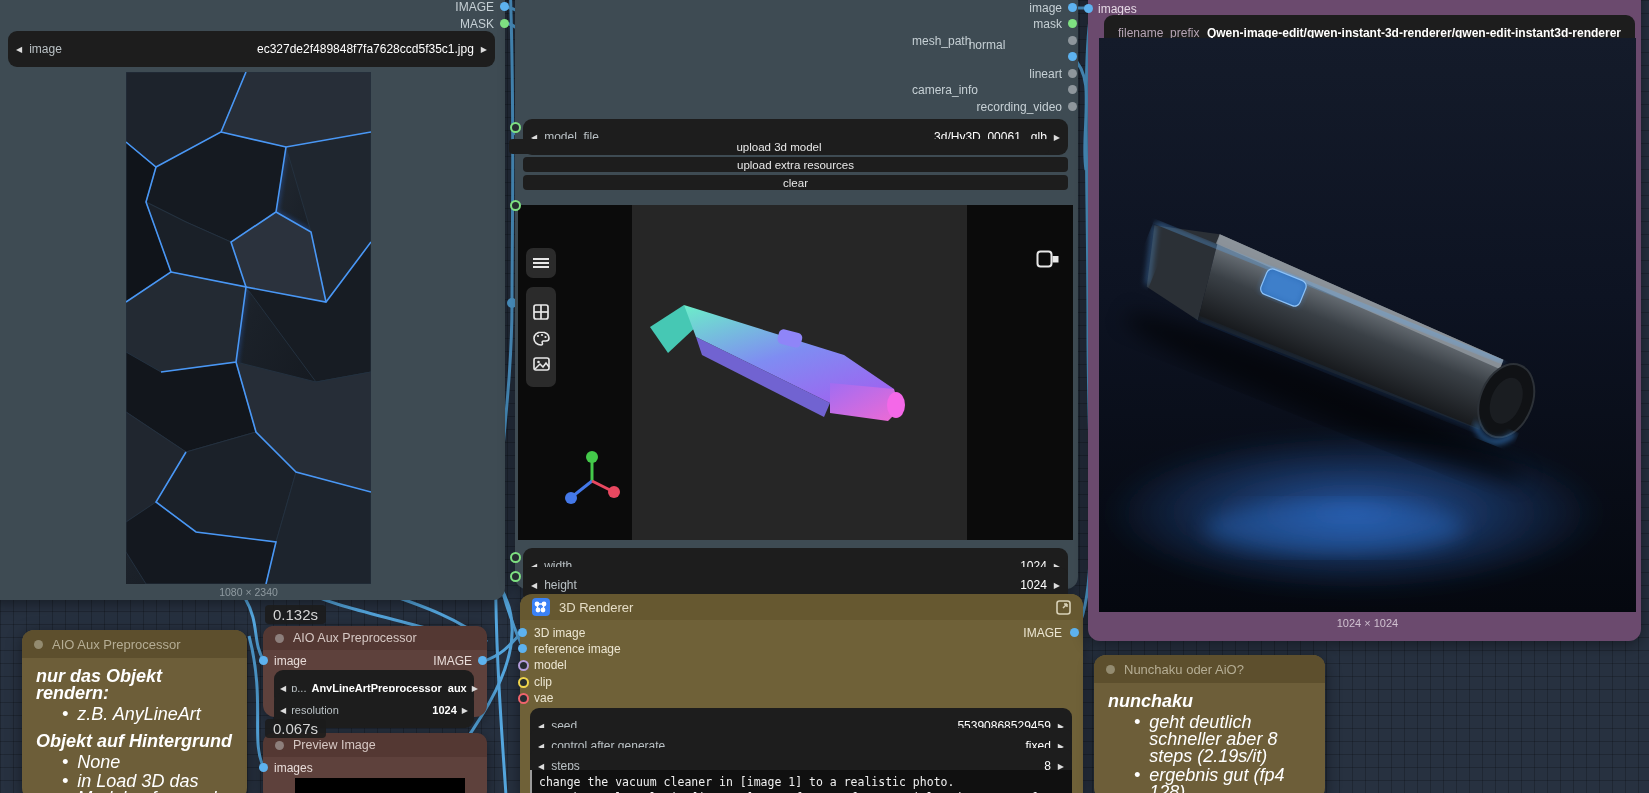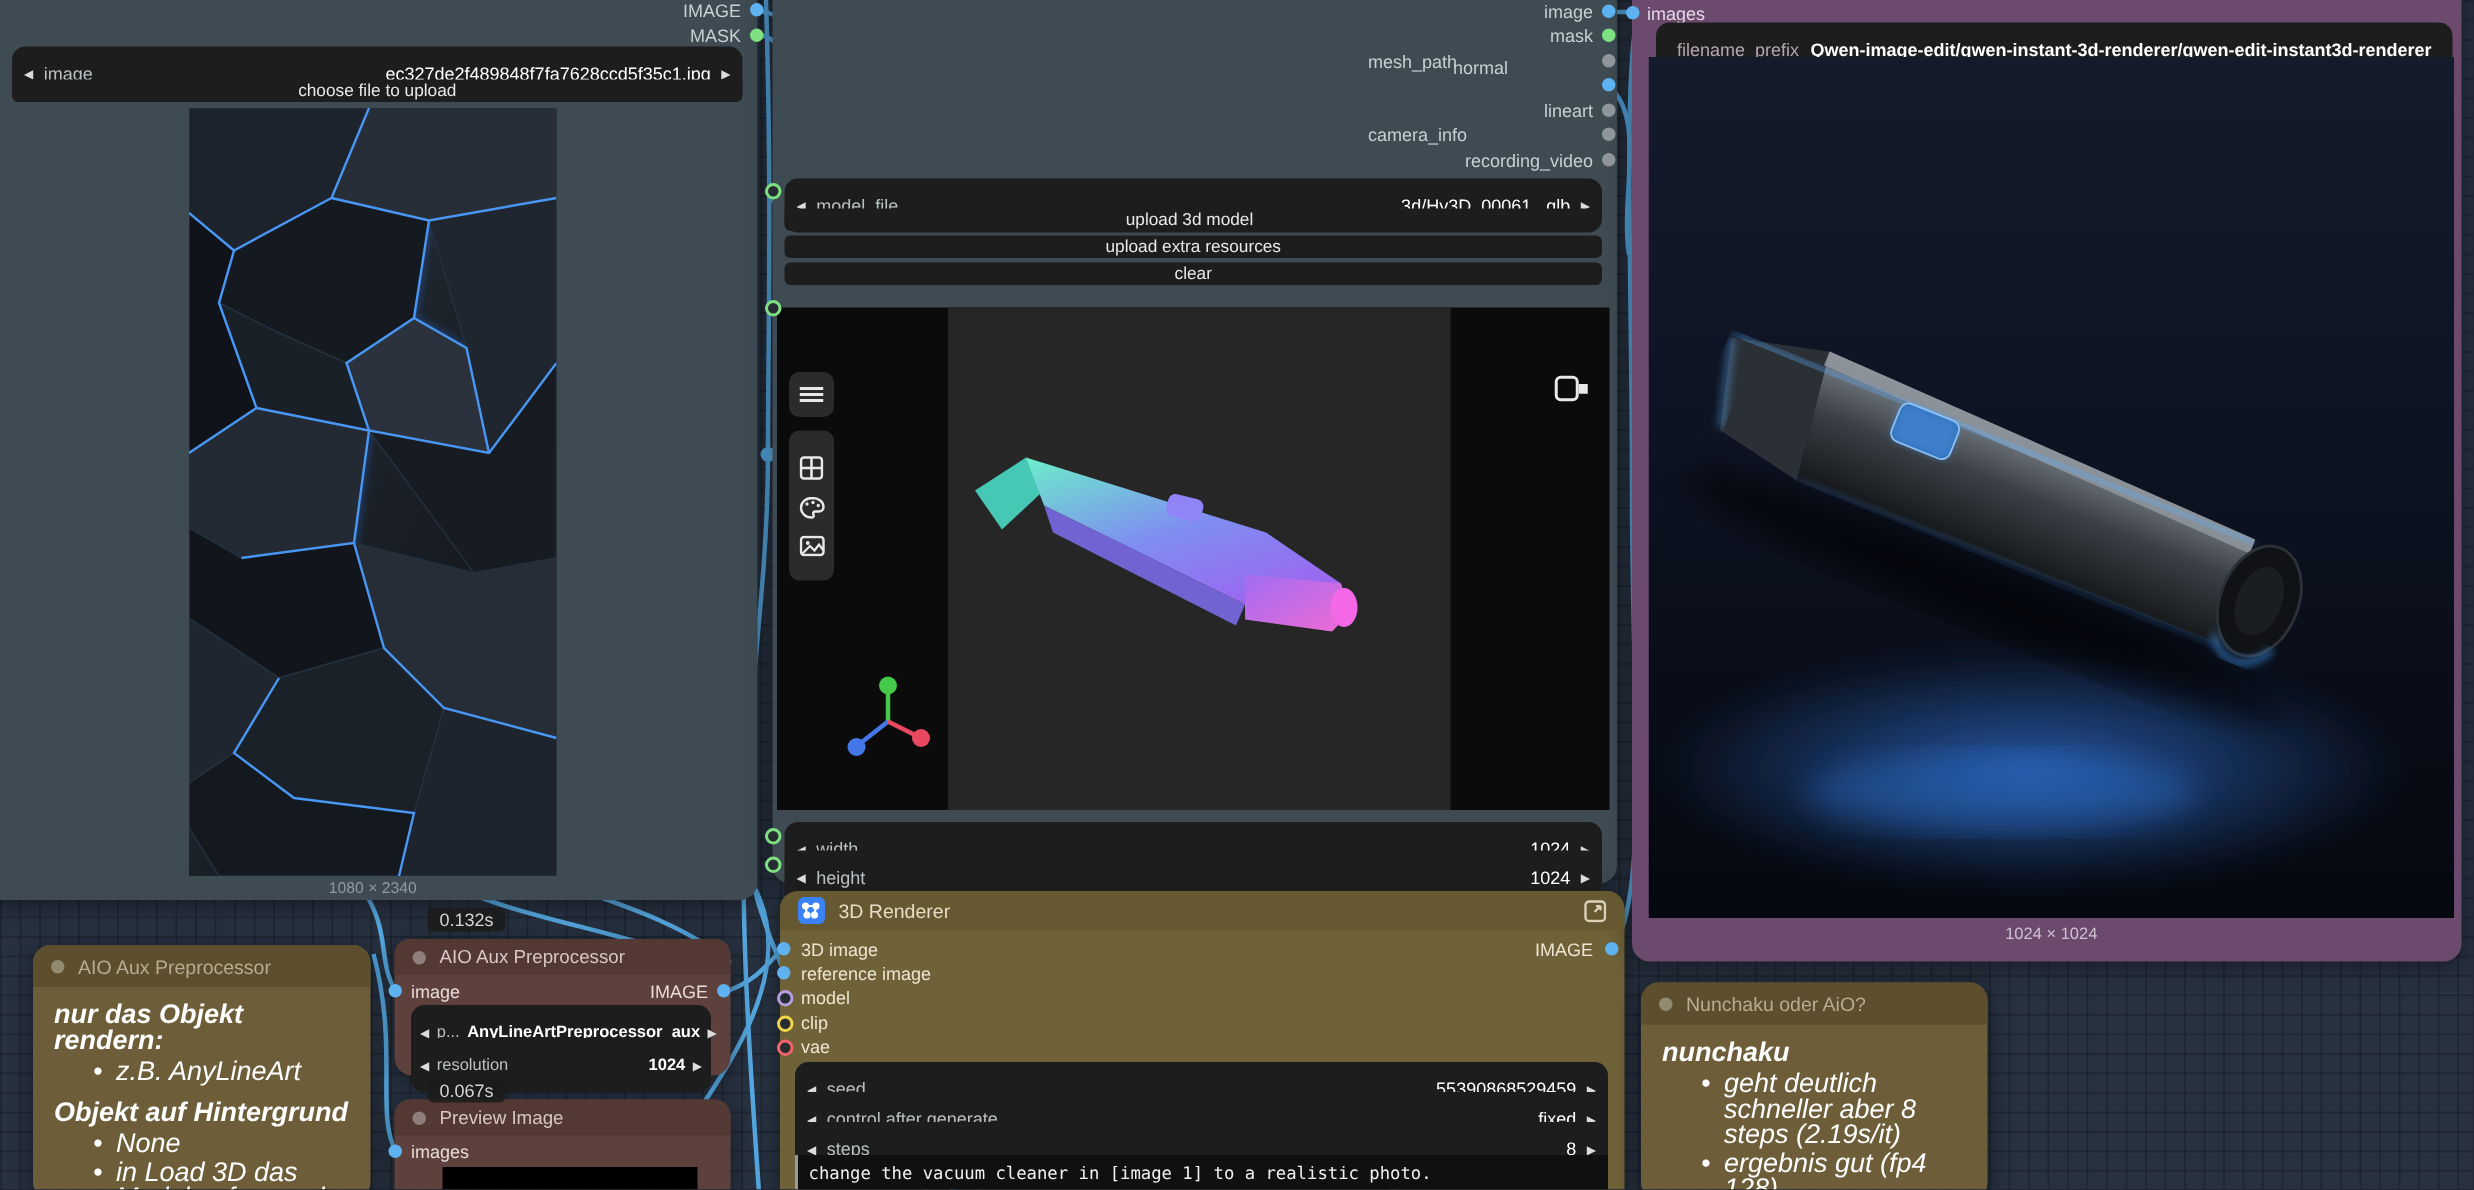--- a/index.html
+++ b/index.html
@@ -22,21 +22,21 @@
   .pill{position:absolute;z-index:4;height:36px;background:#1d1d1d;border-radius:9px;
     display:flex;align-items:center;gap:7px;padding:0 8px;font-size:12px;color:#b9c0c4;box-sizing:border-box;}
   .pill .val{margin-left:auto;color:#fff;white-space:nowrap;}
   .arr{font-size:8px;color:#dcdcdc;flex:none;}
   .btnw{position:absolute;z-index:4;background:#1d1d1d;border-radius:4px;color:#e8e8e8;
     font-size:11.5px;display:flex;align-items:center;justify-content:center;}
   .dot{position:absolute;z-index:5;width:9px;height:9px;border-radius:50%;}
   .ring{position:absolute;z-index:5;width:7px;height:7px;border:2px solid;border-radius:50%;background:#262c31;}
   .plbl{position:absolute;z-index:4;font-size:12px;white-space:nowrap;}
   .badge{position:absolute;z-index:5;background:rgba(27,27,27,.88);color:#d4d4d4;
-    font-size:12px;padding:1px 8px;border-radius:4px;margin-left:20px;}
+    font-size:15px;padding:1px 8px;border-radius:4px;}
   .cap{position:absolute;z-index:4;text-align:center;font-size:10.5px;}
   .prompt{position:absolute;z-index:4;background:#101010;border-left:2px solid #9a9a9a;
     color:#f0f0f0;font-family:"DejaVu Sans Mono",monospace;font-size:11.5px;line-height:16px;
     padding:4px 7px;overflow:hidden;box-sizing:border-box;white-space:nowrap;}
   .notebody{position:absolute;z-index:4;color:#fff;font-size:18px;line-height:17px;font-style:italic;}
   .notebody .nh{font-weight:bold;margin:10px 0 4px 0;}
   .notebody .li{display:flex;gap:9px;margin:2px 0 2px 26px;}
   .notebody .li::before{content:"•";flex:none;}
   .vp{position:absolute;z-index:3;background:#0b0b0b;}
   .vpcenter{position:absolute;background:#262626;}
@@ -72,21 +72,20 @@
   <div class="plbl" style="left:438px;top:0;width:56px;text-align:right;color:#c6d0d5">IMAGE</div>
   <div class="dot" style="left: 500px; top: 2px; background: rgb(93, 178, 239);"></div>
   <div class="plbl" style="left:438px;top:17px;width:56px;text-align:right;color:#c6d0d5">MASK</div>
   <div class="dot" style="left: 500px; top: 19px; background: rgb(126, 224, 129);"></div>
   <div class="pill" style="left:8px;top:31px;width:487px">
     <span class="arr">◀</span>
     <span>image</span>
     <span class="val">ec327de2f489848f7fa7628ccd5f35c1.jpg</span>
     <span class="arr">▶</span>
   </div>
-  <div class="btnw" style="left:8px;top:53px;width:487px;height:15px">choose file to upload</div>
 
   <svg class="el" style="left:126px;top:72px" width="245" height="512" viewBox="0 0 245 512">
     <defs>
       <filter id="gl">
           <feGaussianBlur stdDeviation="2.2"></feGaussianBlur>
         </filter>
       <linearGradient id="sheen" x1="0" y1="0" x2="1" y2="1">
         <stop offset="0" stop-color="#39424e"></stop>
           <stop offset="0.5" stop-color="#1b2129"></stop>
           <stop offset="1" stop-color="#0d1015"></stop>
@@ -150,21 +149,21 @@
   <div class="plbl" style="left:912px;top:100px;width:150px;text-align:right;color:#c6d0d5">recording_video</div>
   <div class="dot" style="left: 1068px; top: 102px; background: rgb(142, 150, 156);"></div>
 
   <div class="ring" style="left: 510px; top: 122px; border-color: rgb(126, 224, 129);"></div>
   <div class="pill" style="left:523px;top:119px;width:545px">
     <span class="arr">◀</span>
     <span>model_file</span>
     <span class="val">3d/Hy3D_00061_.glb</span>
     <span class="arr">▶</span>
   </div>
-  <div class="btnw" style="left:523px;top:139px;width:540px;height:15px">upload 3d model</div>
+  <div class="btnw" style="left:509px;top:139px;width:540px;height:15px">upload 3d model</div>
   <div class="btnw" style="left:523px;top:157px;width:545px;height:15px">upload extra resources</div>
   <div class="btnw" style="left:523px;top:175px;width:545px;height:15px">clear</div>
 
   <div class="ring" style="left: 510px; top: 200px; border-color: rgb(126, 224, 129);"></div>
   <div class="vp" style="left:518px;top:205px;width:555px;height:335px">
     <div class="vpcenter" style="left:114px;top:0;width:335px;height:335px"></div>
 
     <div class="tbtn" style="left:8px;top:43px;width:30px;height:30px">
       <svg width="16" height="12" viewBox="0 0 16 12">
         <g stroke="#e8e8e8" stroke-width="2">

